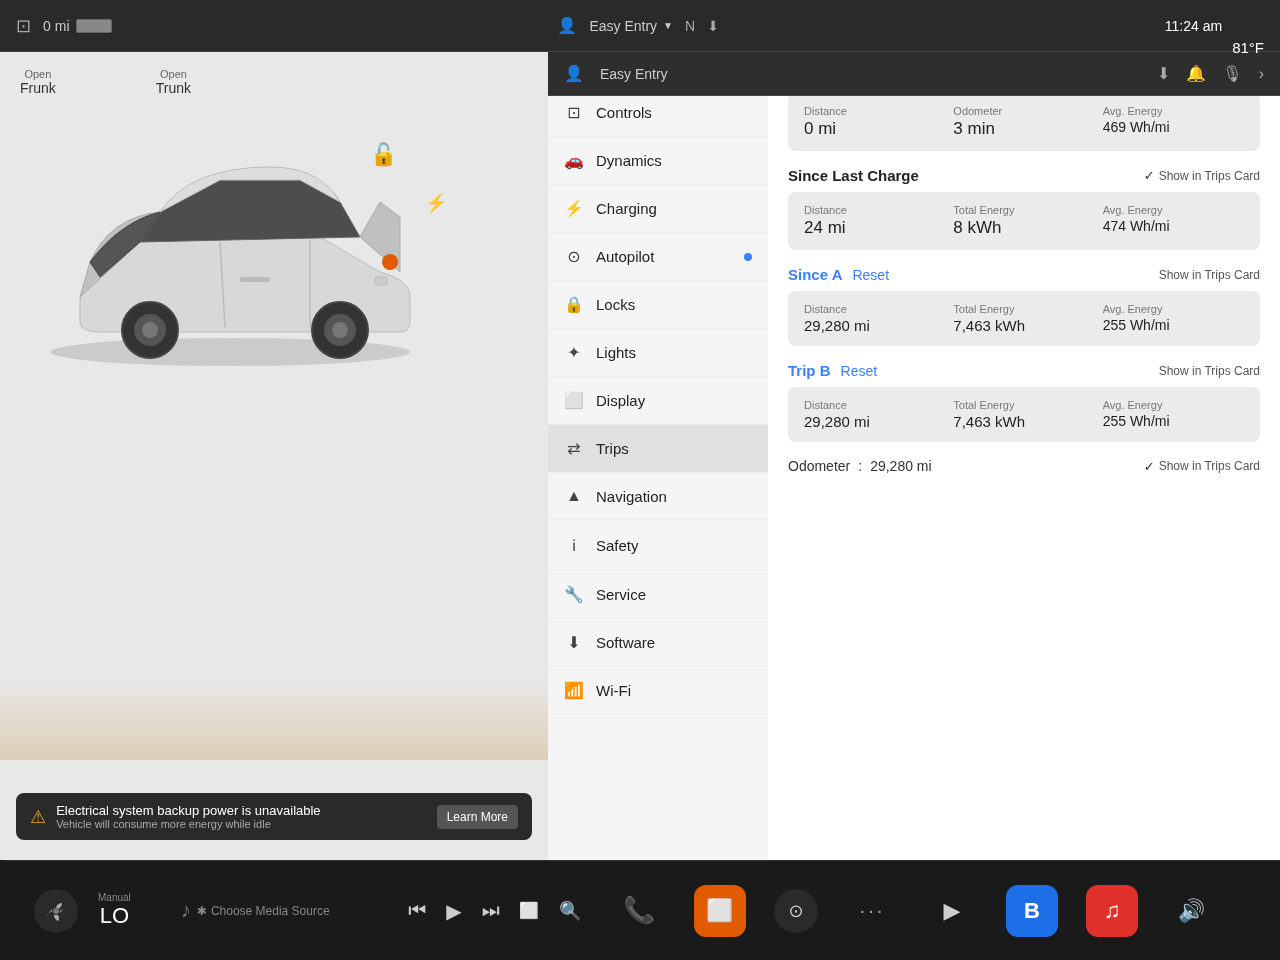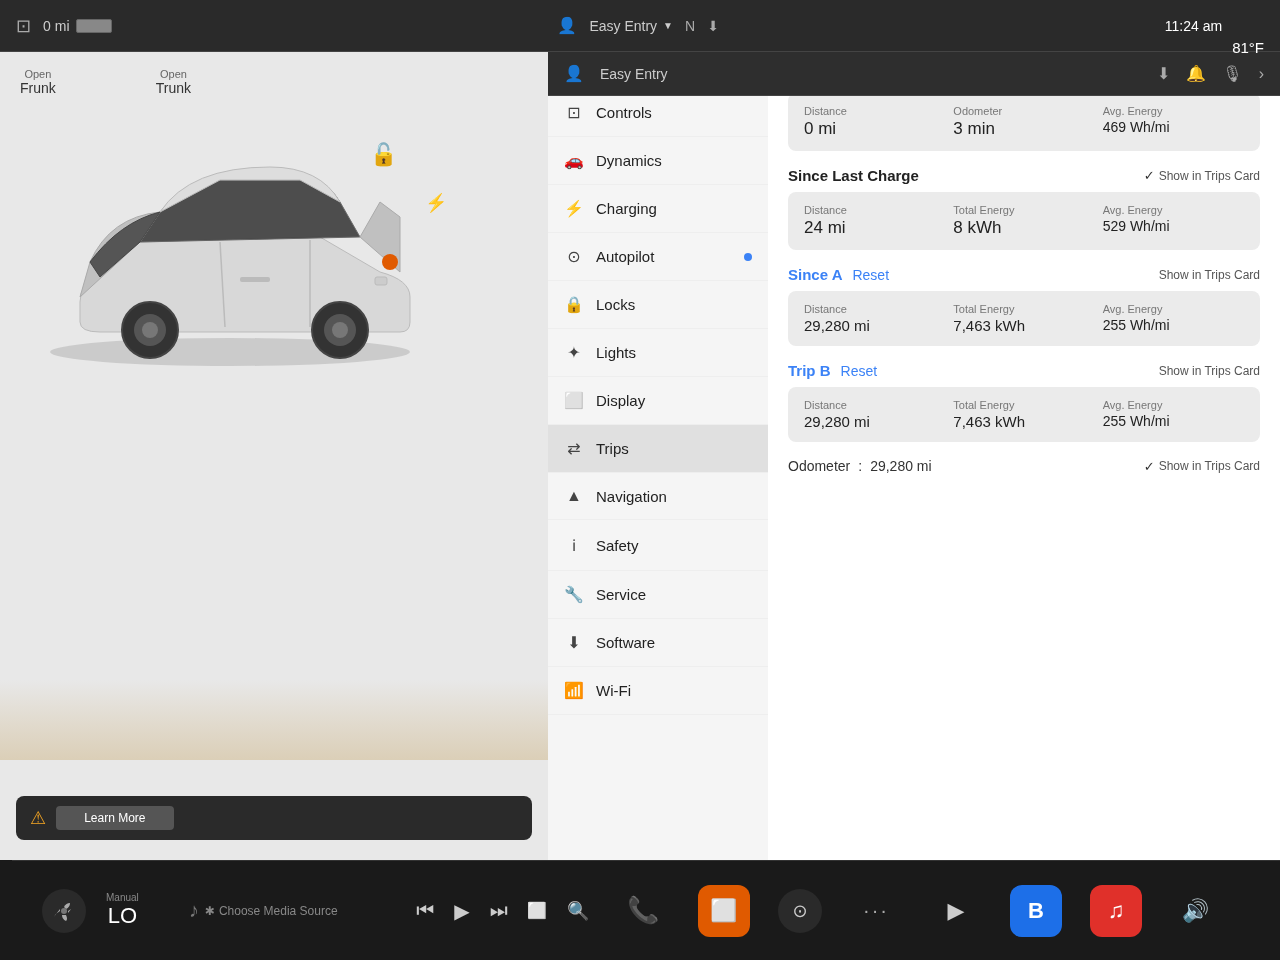--- a/index.html
+++ b/index.html
@@ -165,21 +165,21 @@
     .warning-sub {
       color: #aaa;
       font-size: 11px;
     }
     .learn-more-btn {
       background: #555;
       border: none;
       border-radius: 4px;
       color: #fff;
       font-size: 12px;
-      padding: 5px 28px;
+      padding: 5px 10px;
       cursor: pointer;
       white-space: nowrap;
     }
     .media-controls {
       display: flex;
       align-items: center;
       gap: 20px;
       margin-left: auto;
     }
     .media-btn {
@@ -326,21 +326,21 @@
     .odometer-value {
       font-size: 14px;
       color: #333;
       font-weight: 500;
     }
 
     
     .full-taskbar {
       position: absolute;
       bottom: 0;
-      left: 12px;
+      left: 4px;
       right: 0;
       height: 100px;
       background: #1a1a1a;
       display: flex;
       align-items: center;
       padding: 0 30px;
       gap: 0;
       border-top: 1px solid #333;
       z-index: 200;
     }
@@ -528,20 +528,24 @@
       <rect x="355" y="155" width="12" height="8" rx="2" fill="#ccc" stroke="#bbb"></rect>
 
       <rect x="220" y="155" width="30" height="5" rx="2" fill="#bbb"></rect>
 
       <circle cx="370" cy="140" r="8" fill="#e05a00"></circle>
     </svg>
   </div>
 
   <div class="warning-banner">
     <span class="warning-icon">⚠</span>
+    <div class="warning-text">
+      <div class="warning-title">Electrical system backup power is unavailable</div>
+      <div class="warning-sub">Vehicle will consume more energy while idle</div>
+    </div>
     <button class="learn-more-btn">Learn More</button>
   </div>
 
   <div class="left-panel-bg"></div>
 </div>
 
 <div class="middle-panel">
   <div class="search-box">
     <span class="search-icon">🔍</span>
     <input type="text" class="search-input" placeholder="Search Settings" style="">
@@ -652,21 +656,21 @@
     <div class="stat-item">
       <div class="stat-label">Distance</div>
       <div class="stat-value">24 mi</div>
     </div>
     <div class="stat-item">
       <div class="stat-label">Total Energy</div>
       <div class="stat-value">8 kWh</div>
     </div>
     <div class="stat-item">
       <div class="stat-label">Avg. Energy</div>
-      <div class="stat-value" style="font-size:14px;">529 Wh/mi</div>
+      <div class="stat-value" style="font-size:14px;">474 Wh/mi</div>
     </div>
   </div>
 
   <div class="section-header">
     <span class="section-title" style="color:#3b82f6;">Since A</span>
     <button class="reset-btn">Reset</button>
     <div class="show-trips-label">
       <span>Show in Trips Card</span>
     </div>
   </div>

